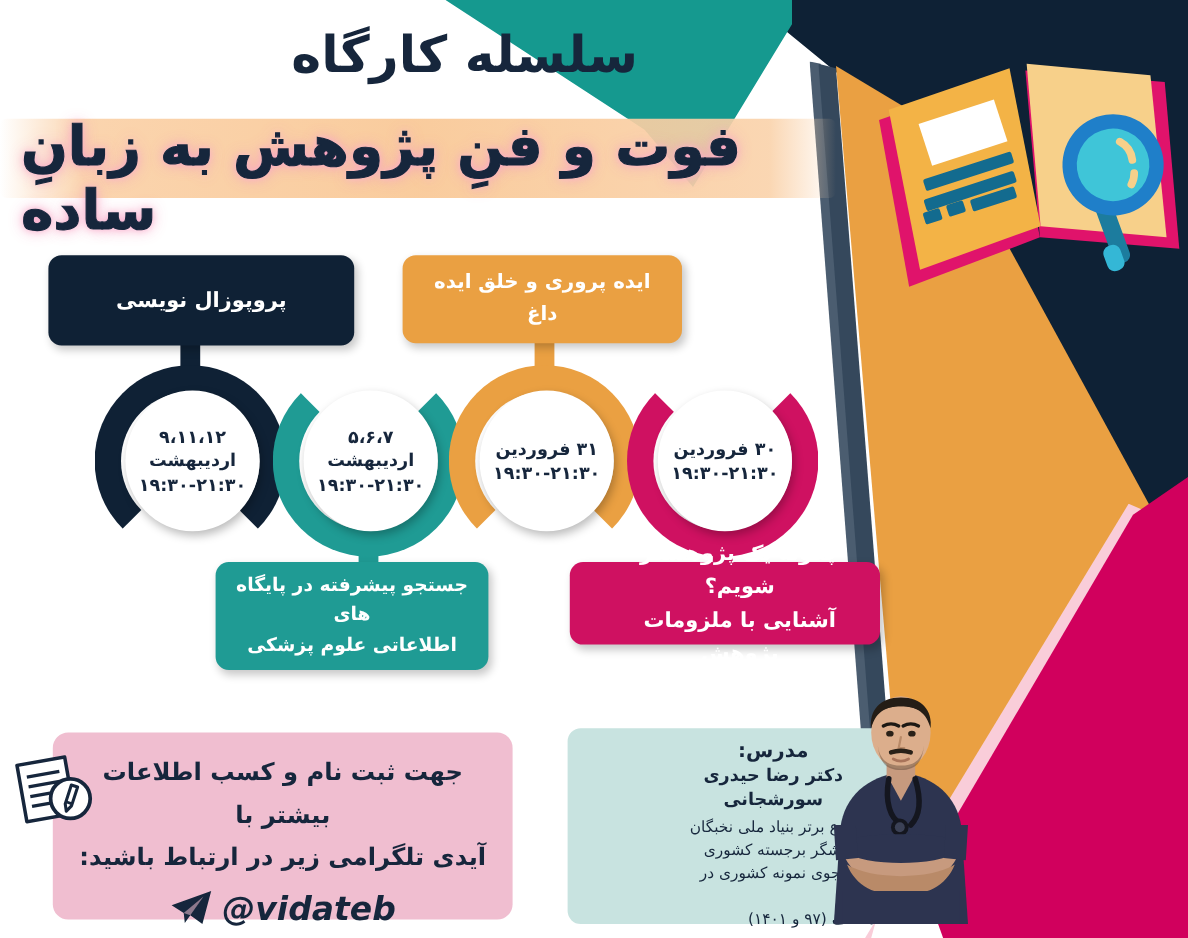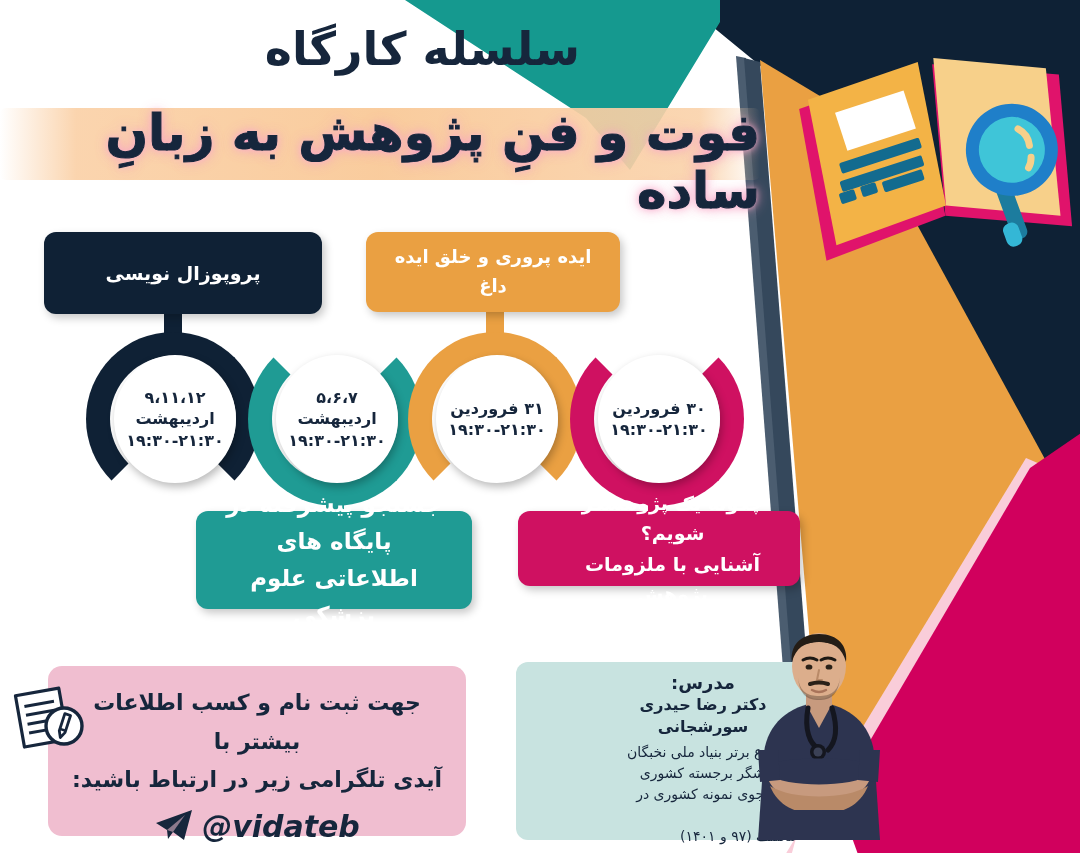--- a/index.html
+++ b/index.html
@@ -78,43 +78,44 @@
     box-sizing:border-box;
   }
   .title1 span{display:inline-block;}
   .title2-band{
     position:absolute;top:108px;left:0;width:760px;height:72px;
     background:linear-gradient(90deg,rgba(250,216,180,0) 0%,rgba(250,205,160,.85) 10%,rgba(249,201,152,.95) 50%,rgba(250,210,170,.9) 92%,rgba(255,255,255,0) 100%);
     border-radius:6px;
   }
   .title2{
     position:absolute;top:104px;left:0;width:760px;
-    text-align:right;direction:rtl;
+    text-align:left;direction:rtl;
     font-size:50px;font-weight:bold;
     color:#16263c;
     -webkit-text-stroke:1px #16263c;
     text-shadow:0 0 14px rgba(244,150,190,.85), 0 0 6px rgba(255,190,215,.9);
+    padding-left:19px;
   }
 
   
   .flowbox{
     position:absolute;
     border-radius:12px;
     color:#ffffff;
     display:flex;align-items:center;justify-content:center;
     text-align:center;direction:rtl;
     font-weight:bold;
     box-shadow:3px 4px 8px rgba(0,0,0,.22);
     box-sizing:border-box;
     padding:8px 14px;
     line-height:1.6;
   }
   #box-proposal{top:232px;left:44px;width:278px;height:82px;background:#0f2135;font-size:19px;}
   #box-idea{top:232px;left:366px;width:254px;height:80px;background:#eaa042;font-size:18px;}
-  #box-search{top:511px;left:196px;width:276px;height:98px;background:#1f9b94;font-size:23px;}
+  #box-search{top:511px;left:196px;width:248px;height:98px;background:#1f9b94;font-size:17px;}
   #box-howto{top:511px;left:518px;width:282px;height:75px;background:#cf1161;font-size:19px;padding-left:41px;}
 
   
   .stem{position:absolute;}
   #stem-proposal{top:310px;left:164px;width:18px;height:62px;background:#0f2135;}
   #stem-idea{top:308px;left:486px;width:18px;height:62px;background:#eaa042;}
   #stem-search{top:466px;left:326px;width:18px;height:56px;background:#1f9b94;}
   #stem-howto{top:466px;left:648px;width:18px;height:56px;background:#cf1161;}
 
   

